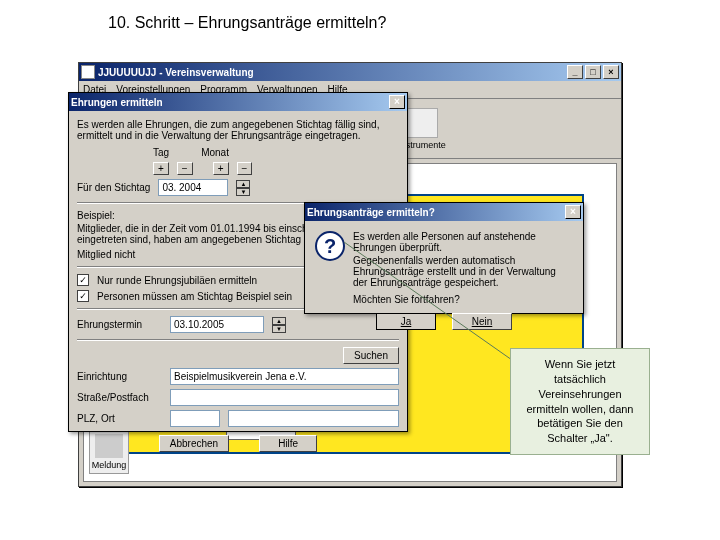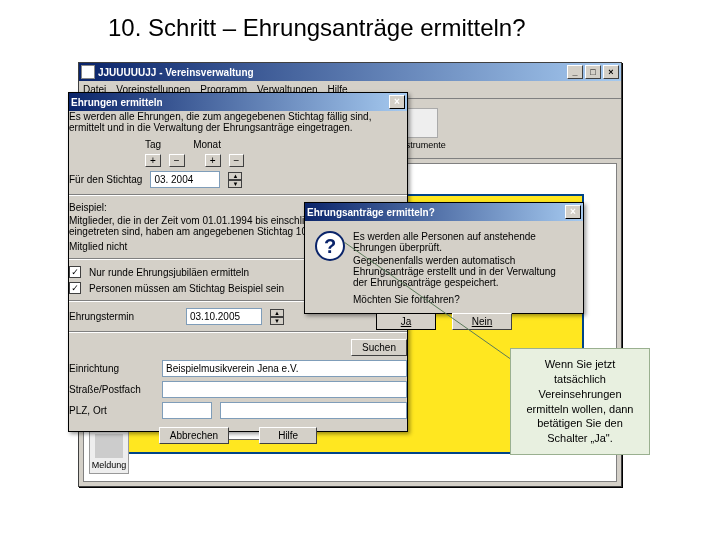--- a/index.html
+++ b/index.html
@@ -1,17 +1,17 @@
 <!DOCTYPE html>
 <html><head>
 <meta charset="utf-8">
 <style>
 *{box-sizing:border-box;margin:0;padding:0;font-family:Tahoma,Arial,sans-serif}
 body{width:720px;height:540px;background:#fff;position:relative;overflow:hidden}
-.slide-title{font-size:24px;font-weight:400;padding:14px 0 0 108px;color:#000}
+.slide-title{font-size:16px;font-weight:400;padding:14px 0 0 108px;color:#000}
 .stage{position:absolute;left:78px;top:62px;width:544px;height:425px}
 
 .win{position:absolute;left:0;top:0;width:544px;height:425px;background:#d4d0c8;border:1px solid #404040;box-shadow:1px 1px 0 #000}
 .titlebar{height:18px;background:linear-gradient(90deg,#0a246a,#a6caf0);display:flex;align-items:center;padding:0 2px;color:#fff;font-size:10px;font-weight:700}
 .titlebar .ico{width:14px;height:14px;background:#fff;margin-right:3px;border:1px solid #888;display:inline-block}
 .titlebar .sp{flex:1}
 .ctrlbtn{width:16px;height:14px;background:#d4d0c8;border:1px solid #fff;border-right-color:#404040;border-bottom-color:#404040;margin-left:2px;font-size:9px;line-height:12px;text-align:center;color:#000;font-family:Arial}
 .menubar{height:18px;background:#d4d0c8;display:flex;align-items:center;font-size:10px;padding:0 4px;gap:10px;border-bottom:1px solid #808080}
 .menubar span{color:#000}
 .toolbar{height:60px;background:#d4d0c8;border-bottom:1px solid #808080;display:flex;align-items:center;padding:4px;gap:4px}
@@ -24,21 +24,21 @@
 .banner .btxt2{position:absolute;left:10px;top:118px;font-size:28px;font-weight:700;font-style:italic;color:#003a8c;text-shadow:2px 2px 0 #fff}
 .crest{position:absolute;left:100px;top:160px;width:70px;height:84px;background:#fff;border:1px solid #666}
 .crest::before{content:"";position:absolute;left:6px;top:6px;right:6px;height:30px;background:repeating-linear-gradient(0deg,#c00 0 5px,#fff 5px 10px)}
 .crest::after{content:"";position:absolute;left:20px;top:40px;width:30px;height:30px;background:#d20;border-radius:3px}
 .sidebtn{position:absolute;left:10px;bottom:12px;width:40px;height:44px;border:1px solid #999;background:#eee;font-size:9px;display:flex;flex-direction:column;align-items:center;justify-content:center}
 .sidebtn .timg{width:28px;height:24px;background:#ccc;margin-bottom:2px}
 
 .dlg1{position:absolute;left:-10px;top:30px;width:340px;height:340px;background:#d4d0c8;border:1px solid #000;box-shadow:2px 2px 4px rgba(0,0,0,.4)}
 .dlg1 .titlebar{background:linear-gradient(90deg,#0a246a,#a6caf0)}
 .closebox{width:16px;height:14px;background:#d4d0c8;border:1px solid #fff;border-right-color:#000;border-bottom-color:#000;font-size:10px;line-height:11px;text-align:center;font-weight:700}
-.dlgbody{font-size:10px;color:#000}
+.dlgbody{padding:8px;font-size:10px;color:#000}
 .row{display:flex;align-items:center;margin:4px 0;gap:8px}
 .input{background:#fff;border:1px solid #7f9db9;height:17px;padding:0 3px;font-size:10px}
 .spin{display:inline-flex;flex-direction:column}
 .spin div{width:14px;height:8px;background:#d4d0c8;border:1px solid #404040;font-size:6px;text-align:center;line-height:6px}
 .sep{border:none;border-top:1px solid #808080;border-bottom:1px solid #fff;margin:6px 0}
 .chk{width:12px;height:12px;border:1px solid #404040;background:#fff;display:inline-flex;align-items:center;justify-content:center;font-size:9px}
 .btn{background:#d4d0c8;border:1px solid #fff;border-right-color:#404040;border-bottom-color:#404040;padding:2px 10px;font-size:10px;min-width:58px;text-align:center}
 .btnrow{display:flex;justify-content:center;gap:30px;margin-top:8px}
 .lbl{min-width:85px}
 
@@ -158,21 +158,21 @@
       <span style="flex:1"></span>
       <span style="font-size:9px">Nur runde Ehrungen</span>
     </div>
     <div class="row">
       <span class="chk">✓</span>
       <span>Personen müssen am Stichtag Beispiel sein</span>
     </div>
     <hr class="sep">
     <div class="row">
       <span class="lbl">Ehrungstermin</span>
-      <input class="input" style="width: 76px; margin-left: 24px;" value="03.10.2005">
+      <input class="input" style="width: 94px;" value="03.10.2005">
       <span class="spin">
             <div>▲</div>
             <div>▼</div>
           </span>
     </div>
     <hr class="sep">
     <div class="row">
       <span style="flex:1"></span>
       <span class="btn" style="min-width:46px">Suchen</span>
     </div>

